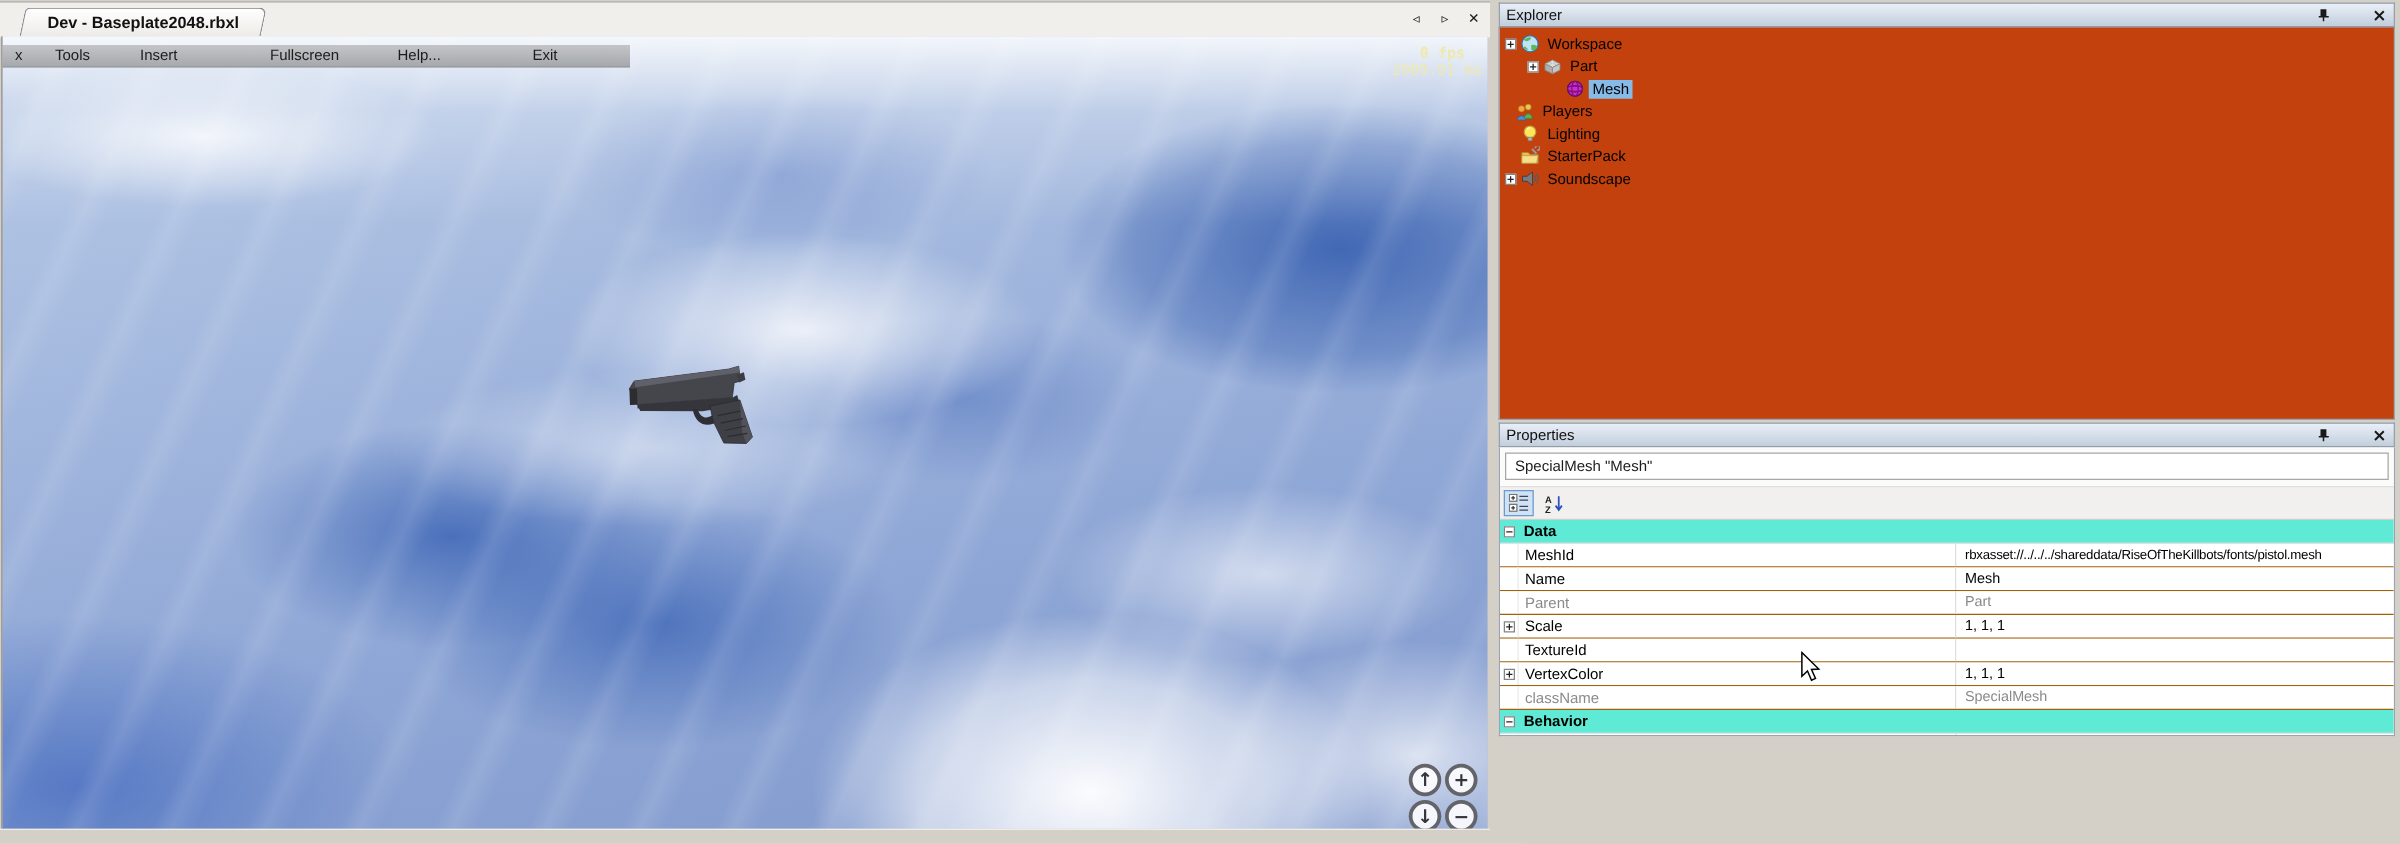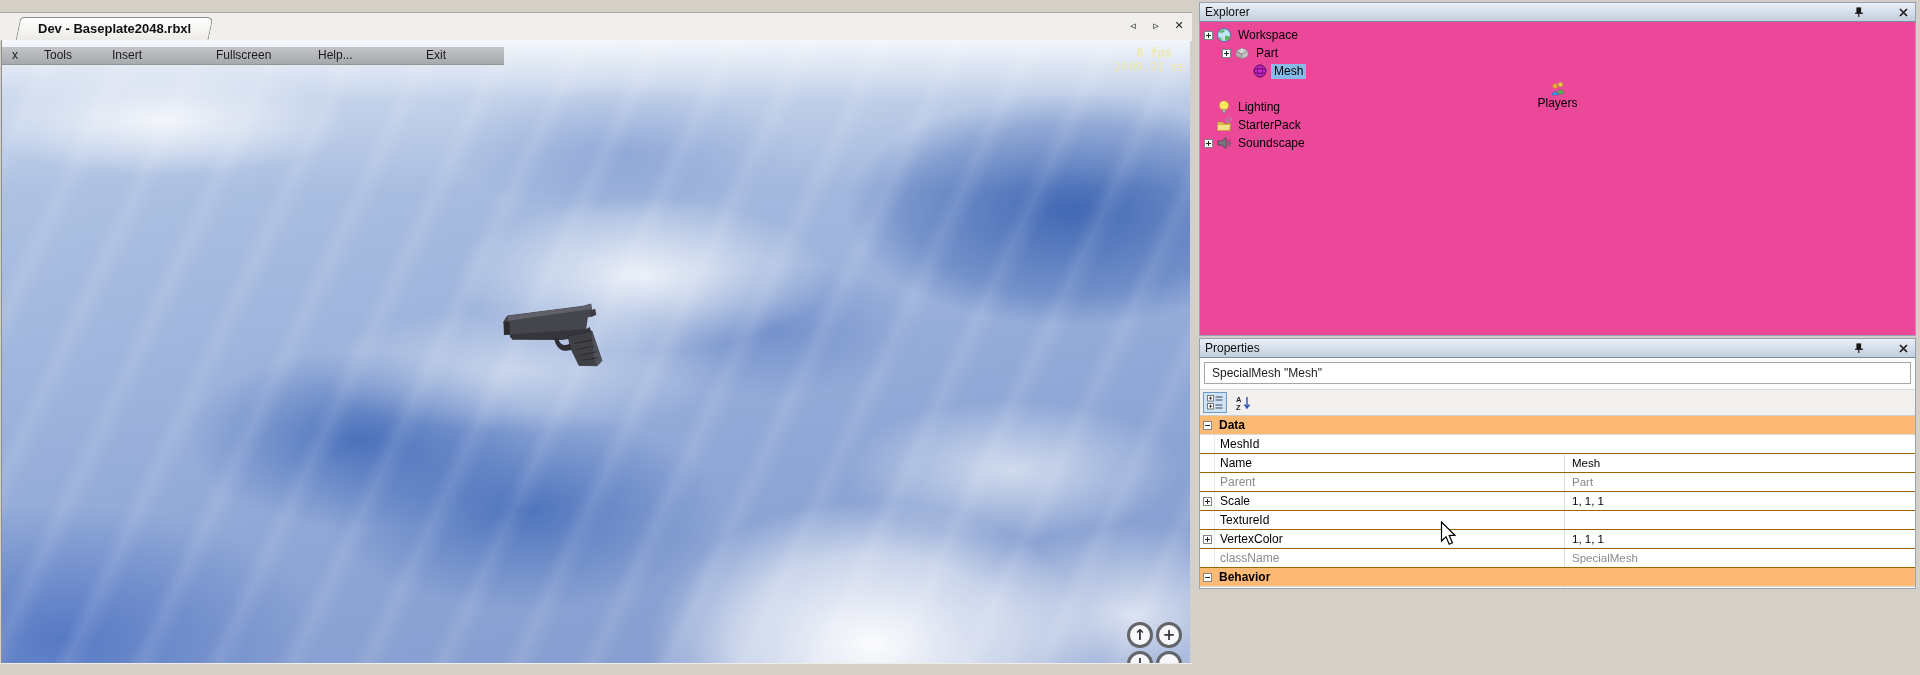--- a/index.html
+++ b/index.html
@@ -1,20 +1,20 @@
 <!DOCTYPE html>
 <html style="--selection-highlight: #86bbe8; --panel-header-top: #e9eff7; --panel-header-bottom: #c2cedd; --chrome-gray: #d4d0c8; --sky-deep-blue: #4a74c4; --fps-text: #eee9ad; --mesh-icon-magenta: #cc2bcc;"><head>
 <meta charset="utf-8">
 <style>
   html,body{margin:0;padding:0;}
   #app{position:relative;width:1920px;height:675px;background:#d4d0c8;overflow:hidden;
        font-family:"Liberation Sans",sans-serif;-webkit-font-smoothing:antialiased;}
 
   
-  .left-window{position:absolute;left:0;top:12px;width:1192px;height:664px;}
+  .left-window{position:absolute;left:0;top:1px;width:1192px;height:664px;}
   .tabstrip{position:absolute;left:0;top:0;right:0;height:28px;background:#f0efec;border-top:1px solid #a6a6a6;}
   .tab{position:absolute;left:18px;top:4px;height:23px;padding:0 20px;line-height:23px;font-size:13px;font-weight:bold;color:#111;}
   .tab::before{content:"";position:absolute;inset:0;background:linear-gradient(#ffffff,#edebe7);
        border:1px solid #8a8a8a;border-bottom:none;border-radius:4px 6px 0 0;transform:skewX(-12deg);}
   .tab .tab-label{position:relative;}
   .tab-controls{position:absolute;right:6px;top:5px;display:flex;gap:9px;align-items:center;font-size:12px;color:#1a1a1a;}
   .tab-ctrl{width:14px;height:14px;display:flex;align-items:center;justify-content:center;font-size:11px;}
 
   .viewport{position:absolute;left:1px;top:28px;width:1189px;height:635px;overflow:hidden;
     border-left:1px solid #8e8e8e;box-sizing:border-box;
@@ -58,21 +58,21 @@
   .right-side{position:absolute;left:1192px;top:0;width:728px;height:675px;background:#d4d0c8;}
   .panel{position:absolute;left:7px;width:717px;}
   .panel-header{height:20px;box-sizing:border-box;display:flex;align-items:center;padding:0 5px;
     font-size:12px;color:#101010;
     background:linear-gradient(var(--panel-header-top,#e9eff7), var(--panel-header-bottom,#c2cedd));
     border:1px solid #94a1b1;border-bottom-color:#7e8c9e;gap:26px;}
   .panel-header .spacer{flex:1;}
   .hdr-icon{width:14px;height:13px;display:flex;align-items:center;justify-content:center;margin-left:5px;font-size:11px;color:#111;}
 
   #explorer{top:2px;height:334px;}
-  .explorer-body{position:absolute;top:20px;left:0;right:0;bottom:0;background:#ec4899;
+  .explorer-body{position:absolute;top:20px;left:0;right:0;bottom:0;background:#c2410c;
     border:1px solid #9aa4b0;border-top:none;box-sizing:border-box;padding-top:4px;overflow:hidden;}
   .tree-row{height:18px;display:flex;align-items:center;font-size:12px;color:#000;}
   .exp-spacer{width:9px;flex:none;}
   .expander{width:9px;height:9px;box-sizing:border-box;background:#fff;border:1px solid #848484;position:relative;flex:none;}
   .expander::before{content:"";position:absolute;left:1px;right:1px;top:3px;height:1px;background:#222;}
   .expander.plus::after{content:"";position:absolute;top:1px;bottom:1px;left:3px;width:1px;background:#222;}
   .tree-icon{width:16px;height:16px;margin:0 3px;flex:none;}
   .tree-label{padding:0 3px;line-height:15px;white-space:nowrap;}
   .tree-label.selected{background:var(--selection-highlight,#86bbe8);}
 
@@ -80,21 +80,21 @@
   .props-body{position:absolute;top:20px;left:0;right:0;bottom:0;background:#fff;
     border:1px solid #9aa4b0;border-top:none;box-sizing:border-box;display:flex;flex-direction:column;}
   .selbox-wrap{padding:4px 4px 5px 4px;background:#fbfbfa;border-bottom:1px solid #d8d8d8;}
   .selbox{height:20px;border:1px solid #a6a6a6;background:#fff;font-size:12px;line-height:20px;padding:0 7px;color:#1c1c1c;}
   .props-toolbar{height:26px;background:#f1f0ee;border-bottom:1px solid #cfcfcf;display:flex;align-items:center;padding:0 3px;gap:4px;box-sizing:border-box;}
   .tool-btn{width:24px;height:21px;display:flex;align-items:center;justify-content:center;border:1px solid transparent;box-sizing:border-box;}
   .tool-btn.selected{background:#cfe3f7;border-color:#6e99c8;}
 
   .grid{flex:1;overflow:hidden;font-size:12px;}
   .prow{height:19px;display:flex;align-items:center;border-bottom:1px solid #a16207;box-sizing:border-box;background:#fff;}
-  .prow.section{background:#fdba74;font-weight:bold;border-bottom:1px solid #dadada;}
+  .prow.section{background:#5eead4;font-weight:bold;border-bottom:1px solid #dadada;}
   .pgutter{width:14px;align-self:stretch;display:flex;align-items:center;justify-content:center;border-right:1px solid #eaeaea;flex:none;}
   .prow.section .pgutter{border-right:none;}
   .pname{width:349px;padding-left:5px;box-sizing:border-box;white-space:nowrap;overflow:hidden;color:#000;}
   .pvalue{flex:1;align-self:stretch;display:flex;align-items:center;border-left:1px solid #dedede;
     padding-left:7px;white-space:nowrap;overflow:hidden;font-size:11.5px;color:#000;}
   .prow.readonly .pname,.prow.readonly .pvalue{color:#8a8a8a;}
   .pvalue.long{font-size:10.6px;letter-spacing:-0.2px;}
   .checkbox{width:12px;height:12px;box-sizing:content-box;border:1px solid #666;background:#fff;
     display:flex;align-items:center;justify-content:center;font-size:10px;line-height:1;color:#111;}
 
@@ -213,21 +213,21 @@
           <div class="tree-row" style="padding-left: 40px;">
             <span class="exp-spacer"></span>
             <span class="tree-icon"><svg width="16" height="16" viewBox="0 0 16 16">
                 <circle cx="8" cy="8" r="6" fill="#cc2bcc" stroke="#5e0d5e"></circle>
                 <ellipse cx="8" cy="8" rx="6" ry="2.6" fill="none" stroke="#7e117e"></ellipse>
                 <ellipse cx="8" cy="8" rx="2.6" ry="6" fill="none" stroke="#7e117e"></ellipse>
                 <path d="M2.4 6 h11.2 M2.4 10 h11.2" stroke="#7e117e" stroke-width="0.8"></path>
               </svg></span>
             <span class="tree-label selected">Mesh</span>
           </div>
-          <div class="tree-row" style="padding-left: 0; flex-direction: column;">
+          <div class="tree-row" style="padding-left: 0;">
             <span class="exp-spacer"></span>
             <span class="tree-icon"><svg width="16" height="16" viewBox="0 0 16 16">
                 <circle cx="10.6" cy="4.6" r="2.3" fill="#e8c84a" stroke="#a8903a" stroke-width="0.5"></circle>
                 <path d="M7.6 12 q3 -4.4 6 0 v2 h-6 z" fill="#58b058" stroke="#3a7a3a" stroke-width="0.5"></path>
                 <circle cx="5.2" cy="6" r="2.5" fill="#f2a73d" stroke="#b07a28" stroke-width="0.5"></circle>
                 <path d="M2 14 q3.2 -4.8 6.4 0 v1 H2 z" fill="#4a90d9" stroke="#2a62a0" stroke-width="0.5"></path>
               </svg></span>
             <span class="tree-label">Players</span>
           </div>
           <div class="tree-row" style="padding-left: 4px;">
@@ -303,20 +303,21 @@
         <div class="grid">
             <div class="prow section">
               <span class="pgutter">
                 <span class="expander "></span>
               </span>
               <span class="pname">Data</span>
             </div>
             <div class="prow">
               <span class="pgutter"></span>
               <span class="pname">MeshId</span>
+              <span class="pvalue long">rbxasset://../../../shareddata/RiseOfTheKillbots/fonts/pistol.mesh</span>
             </div>
             <div class="prow">
               <span class="pgutter"></span>
               <span class="pname">Name</span>
               <span class="pvalue">Mesh</span>
             </div>
             <div class="prow readonly">
               <span class="pgutter"></span>
               <span class="pname">Parent</span>
               <span class="pvalue">Part</span>

